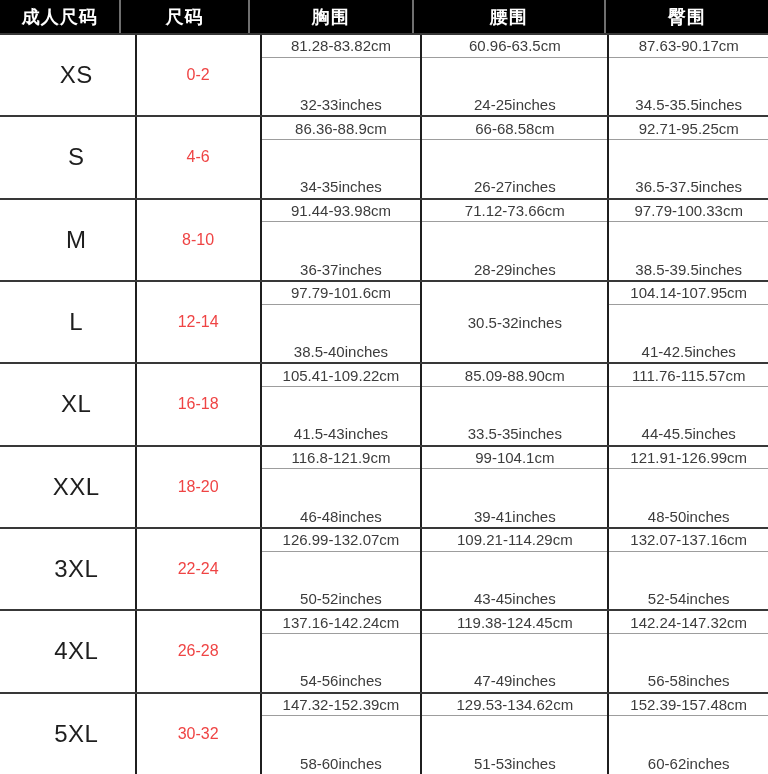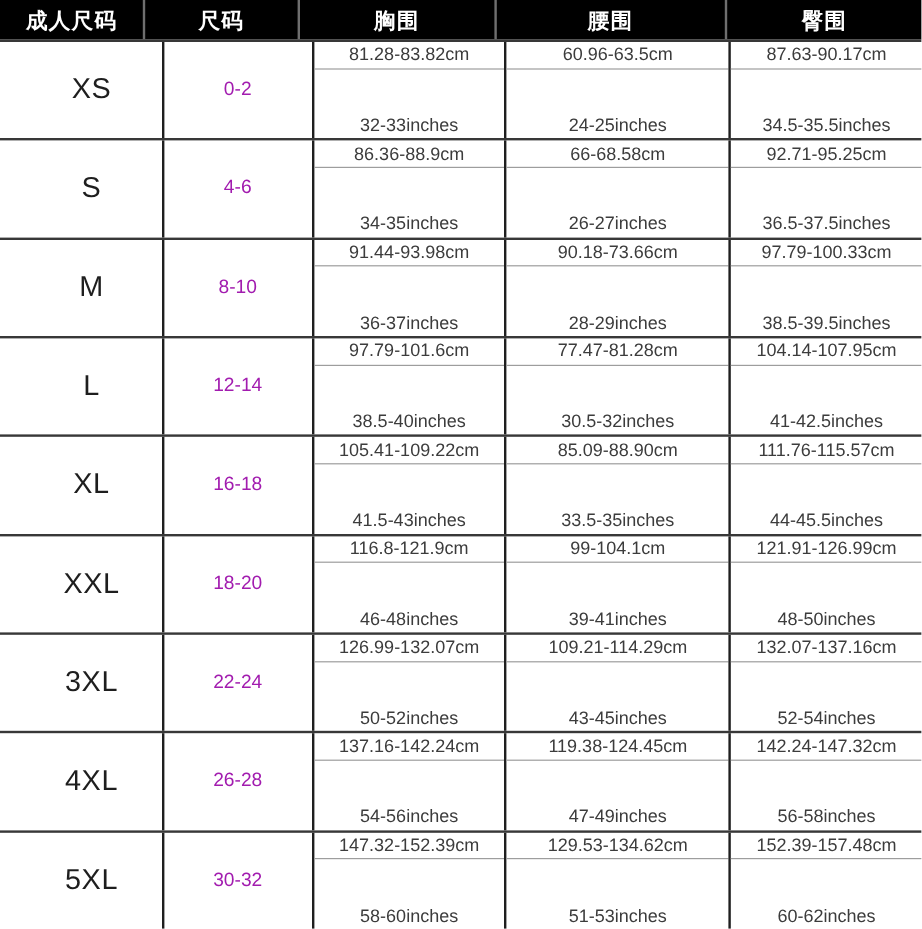--- a/index.html
+++ b/index.html
@@ -52,21 +52,21 @@
     justify-content: center;
     color: #3c3c3c;
   }
   .size-cell {
     font-size: 24px;
     color: #1e1e1e;
     letter-spacing: 0.5px;
   }
   .num-cell {
     font-size: 16px;
-    color: #a21caf;
+    color: #ef4444;
   }
   .vline { border-left: 2px solid #1f1f1f; }
   .mcol {
     display: flex;
     flex-direction: column;
     gap: 36px;
   }
   .sub {
     flex: 1;
     display: flex;
@@ -125,38 +125,37 @@
   </div>
 
   <div class="block">
     <div class="cell size-cell w1">M</div>
     <div class="cell num-cell w2 vline">8-10</div>
     <div class="mcol w3 vline">
       <div class="sub cm">91.44-93.98cm</div>
       <div class="sub in">36-37inches</div>
     </div>
     <div class="mcol w4 vline">
-      <div class="sub cm">90.18-73.66cm</div>
+      <div class="sub cm">71.12-73.66cm</div>
       <div class="sub in">28-29inches</div>
     </div>
     <div class="mcol w5 vline">
       <div class="sub cm">97.79-100.33cm</div>
       <div class="sub in">38.5-39.5inches</div>
     </div>
   </div>
 
   <div class="block">
     <div class="cell size-cell w1">L</div>
     <div class="cell num-cell w2 vline">12-14</div>
     <div class="mcol w3 vline">
       <div class="sub cm">97.79-101.6cm</div>
       <div class="sub in">38.5-40inches</div>
     </div>
     <div class="mcol w4 vline">
-      <div class="sub cm">77.47-81.28cm</div>
       <div class="sub in">30.5-32inches</div>
     </div>
     <div class="mcol w5 vline">
       <div class="sub cm">104.14-107.95cm</div>
       <div class="sub in">41-42.5inches</div>
     </div>
   </div>
 
   <div class="block">
     <div class="cell size-cell w1">XL</div>

